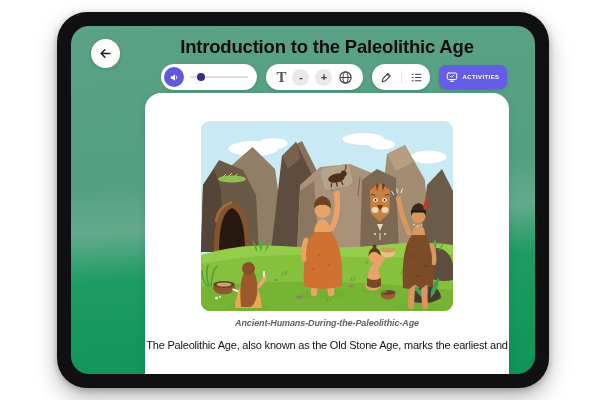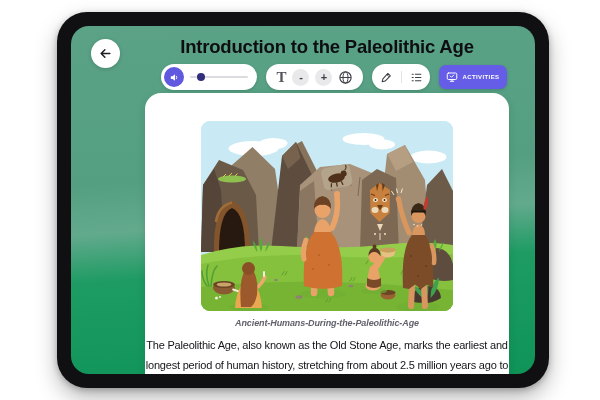--- a/index.html
+++ b/index.html
@@ -317,19 +317,18 @@
                 <circle cx="433" cy="210" r="1.6" fill="#efe3cc"></circle>
                 <circle cx="441" cy="208" r="1.6" fill="#efe3cc"></circle>
             </g>
           </svg>
         </div>
 
         <div class="caption">Ancient-Humans-During-the-Paleolithic-Age</div>
 
         <div class="para">
           <div>The Paleolithic Age, also known as the Old Stone Age, marks the earliest and</div>
-          <div>longest period of human history, stretching from about 2.5 million years ago to</div>
         </div>
       </div>
 
     </div>
   </div>
 </div>
 
 </body></html>

